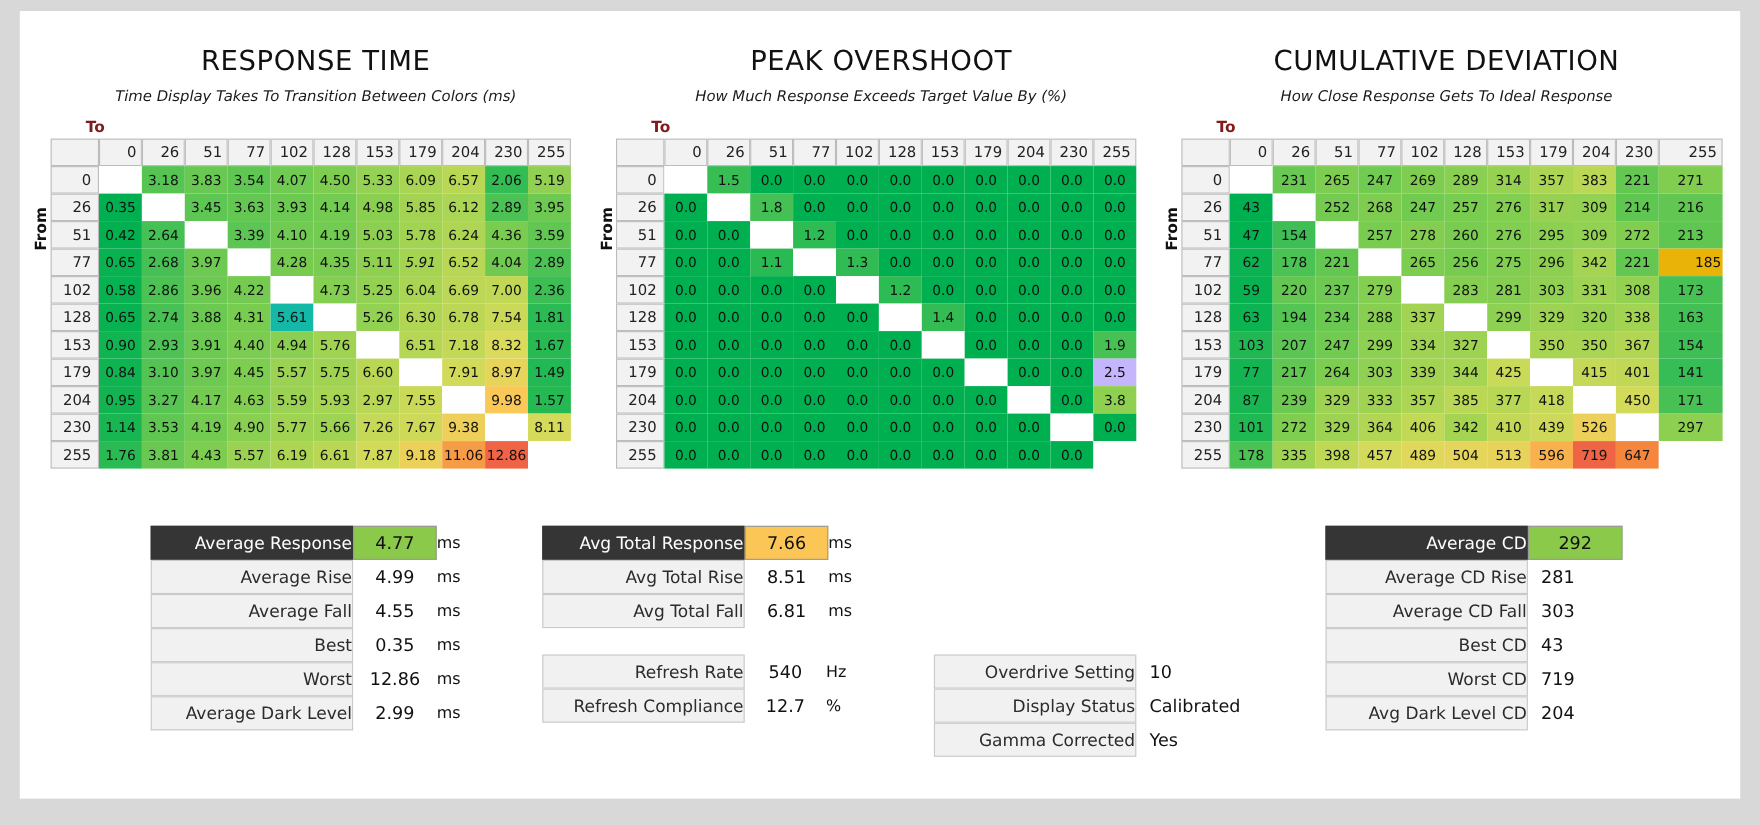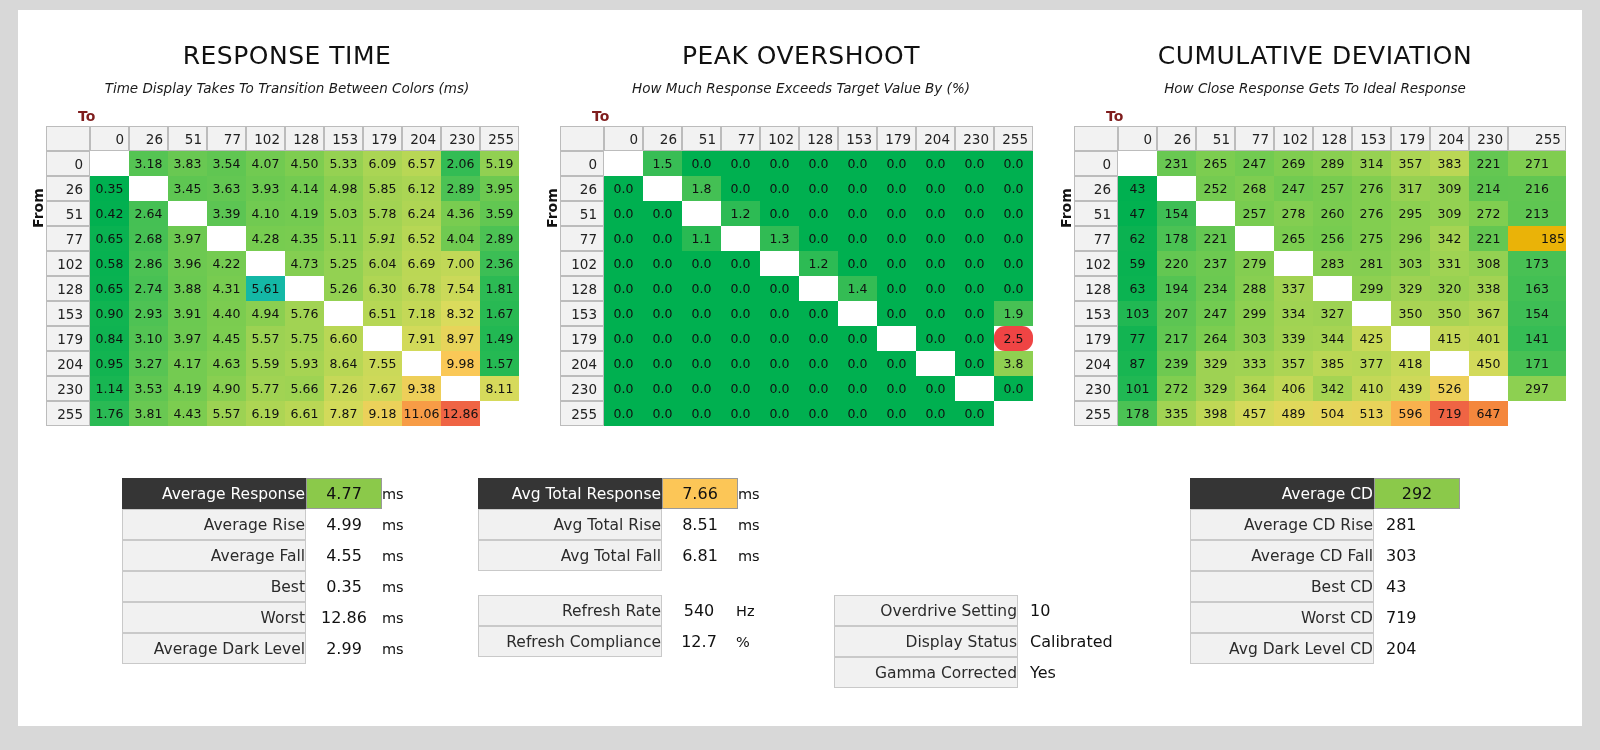--- a/index.html
+++ b/index.html
@@ -78,21 +78,21 @@
     background:#f2f2f2;border:1px solid #bcbcbc;
     text-align:right;padding-right:6px;width:44px;font-size:13.5px;color:#222;
   }
   table.mx td.cell{
     border:1px solid rgba(255,255,255,.0);
     font-size:12.5px;
   }
   table.mx td.diag{background:#ffffff;}
 
   
-  .stats{position:absolute;left:0;top:420px;width:1556px;height:290px;text-decoration:underline;}
+  .stats{position:absolute;left:15px;top:420px;width:1556px;height:290px;text-decoration:underline;}
   .statblock{position:absolute;}
   .sb0{left:104px;top:48px;}
   .sb1{left:460px;top:48px;}
   .sb1b{left:460px;top:165px;}
   .sb2{left:816px;top:48px;}
   .sb2b{left:816px;top:165px;}
   .sb3{left:1172px;top:48px;}
 
   table.st{border-collapse:separate;border-spacing:0;}
   table.st td{padding:0;height:29px;vertical-align:middle;}
@@ -260,21 +260,21 @@
                 <td class="cell" style="background: rgb(34, 184, 83);">1.49</td>
               </tr>
               <tr>
                 <td class="rhead">204</td>
                 <td class="cell" style="background: rgb(18, 180, 81);">0.95</td>
                 <td class="cell" style="background: rgb(88, 196, 83);">3.27</td>
                 <td class="cell" style="background: rgb(116, 203, 81);">4.17</td>
                 <td class="cell" style="background: rgb(129, 206, 80);">4.63</td>
                 <td class="cell" style="background: rgb(156, 210, 83);">5.59</td>
                 <td class="cell" style="background: rgb(166, 212, 83);">5.93</td>
-                <td class="cell" style="background: rgb(184, 215, 85);">8.64</td>
+                <td class="cell" style="background: rgb(184, 215, 85);">2.97</td>
                 <td class="cell" style="background: rgb(203, 217, 89);">7.55</td>
                 <td class="cell diag"></td>
                 <td class="cell" style="background: rgb(250, 200, 87);">9.98</td>
                 <td class="cell" style="background: rgb(37, 185, 83);">1.57</td>
               </tr>
               <tr>
                 <td class="rhead">230</td>
                 <td class="cell" style="background: rgb(24, 182, 82);">1.14</td>
                 <td class="cell" style="background: rgb(96, 198, 82);">3.53</td>
                 <td class="cell" style="background: rgb(116, 203, 81);">4.19</td>
@@ -431,21 +431,21 @@
                 <td class="cell" style="background: rgb(0, 176, 80);">0.0</td>
                 <td class="cell" style="background: rgb(0, 176, 80);">0.0</td>
                 <td class="cell" style="background: rgb(0, 176, 80);">0.0</td>
                 <td class="cell" style="background: rgb(0, 176, 80);">0.0</td>
                 <td class="cell" style="background: rgb(0, 176, 80);">0.0</td>
                 <td class="cell" style="background: rgb(0, 176, 80);">0.0</td>
                 <td class="cell" style="background: rgb(0, 176, 80);">0.0</td>
                 <td class="cell diag"></td>
                 <td class="cell" style="background: rgb(0, 176, 80);">0.0</td>
                 <td class="cell" style="background: rgb(0, 176, 80);">0.0</td>
-                <td class="cell" style="background: #ef4444; border-radius: 11px;">2.5</td>
+                <td class="cell" style="background: #c4b5fd;">2.5</td>
               </tr>
               <tr>
                 <td class="rhead">204</td>
                 <td class="cell" style="background: rgb(0, 176, 80);">0.0</td>
                 <td class="cell" style="background: rgb(0, 176, 80);">0.0</td>
                 <td class="cell" style="background: rgb(0, 176, 80);">0.0</td>
                 <td class="cell" style="background: rgb(0, 176, 80);">0.0</td>
                 <td class="cell" style="background: rgb(0, 176, 80);">0.0</td>
                 <td class="cell" style="background: rgb(0, 176, 80);">0.0</td>
                 <td class="cell" style="background: rgb(0, 176, 80);">0.0</td>

